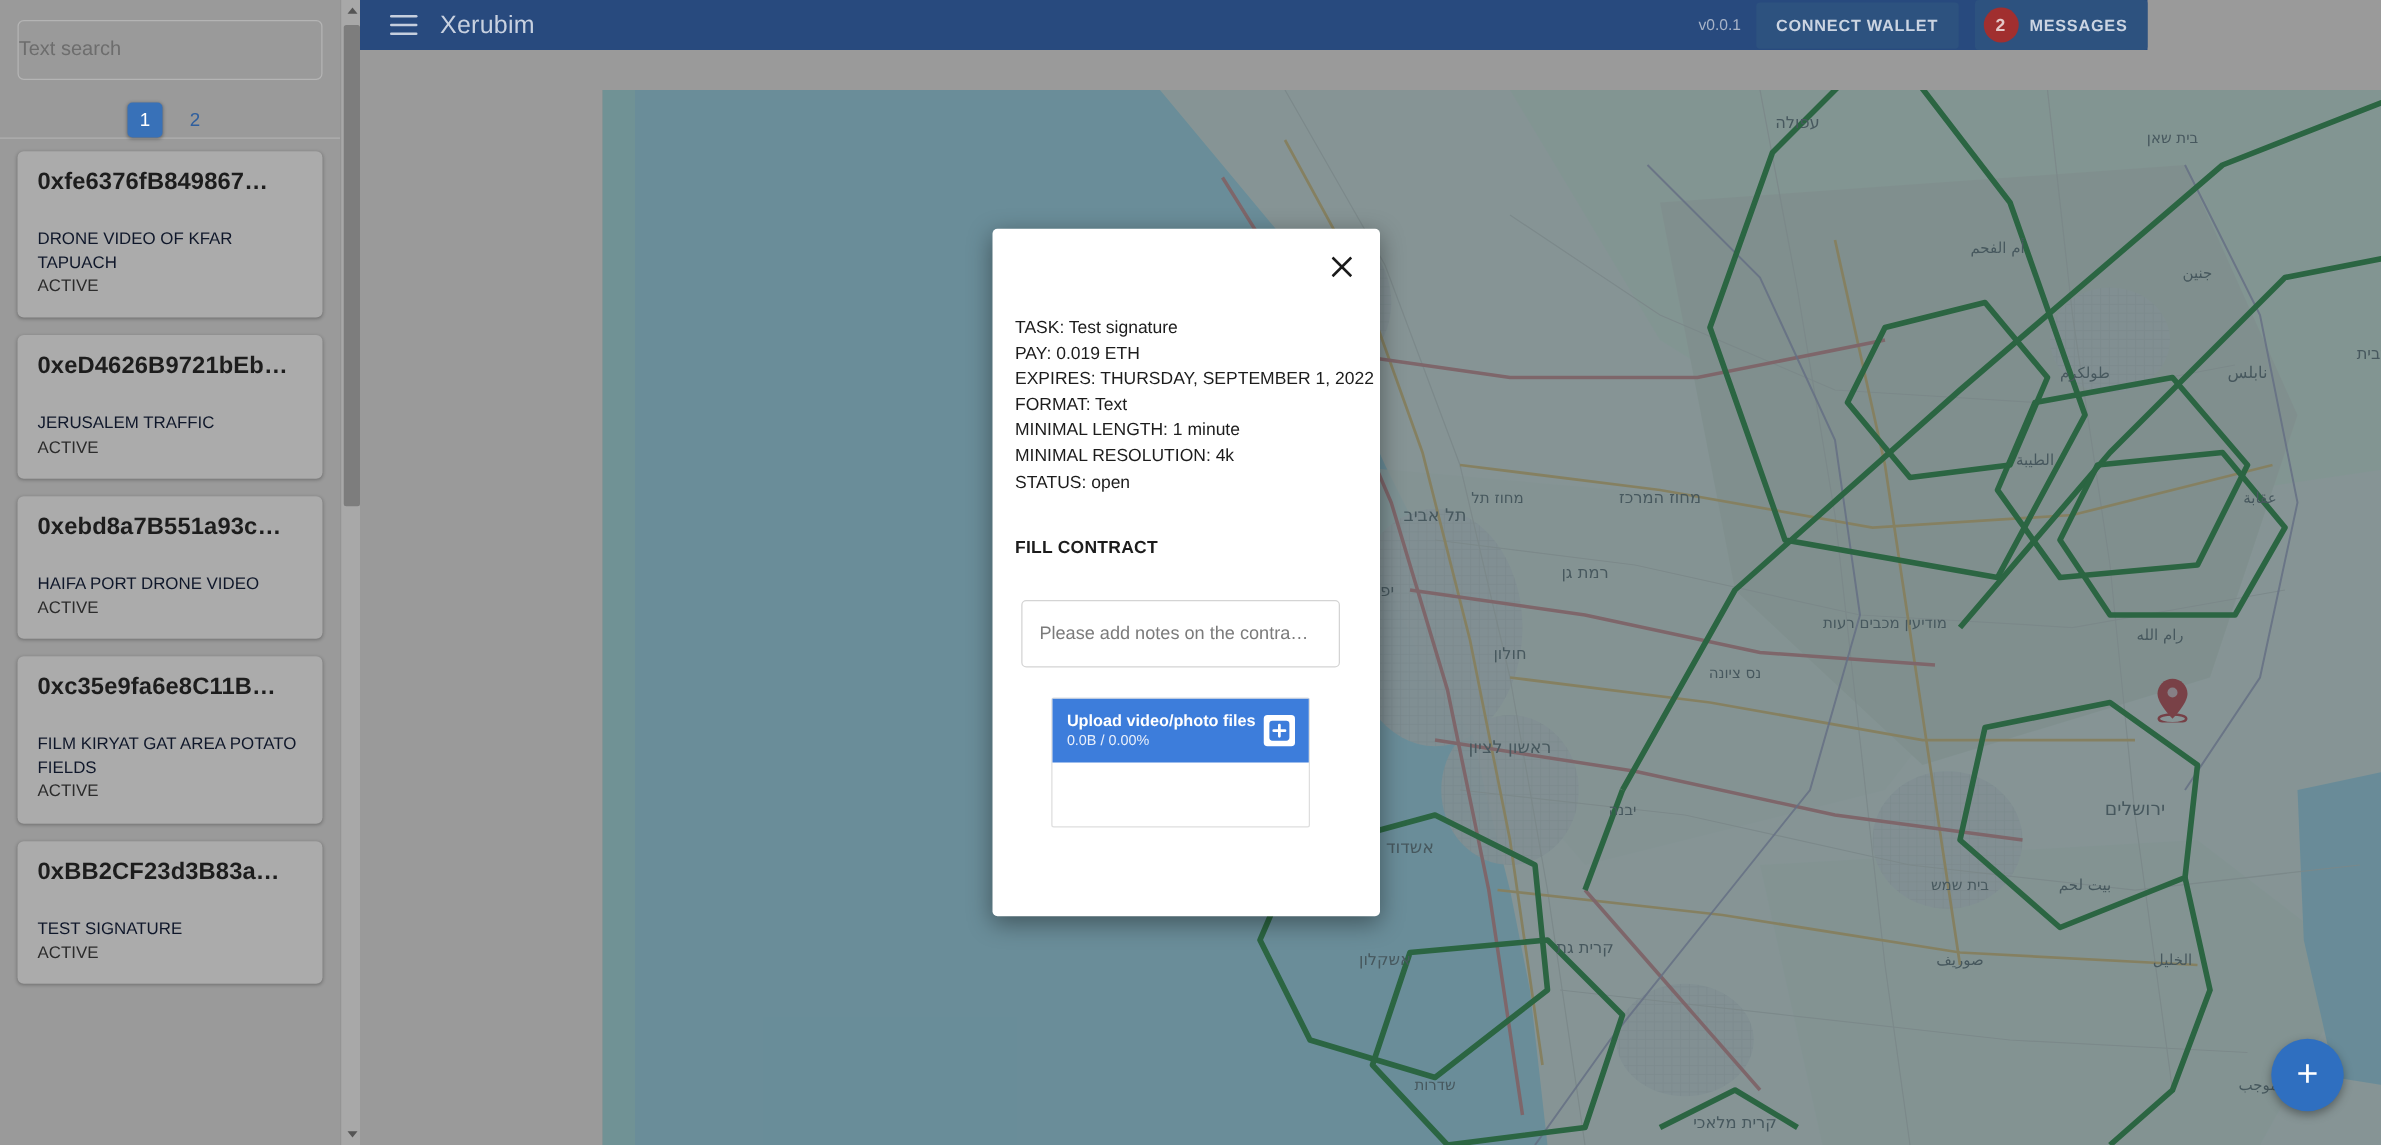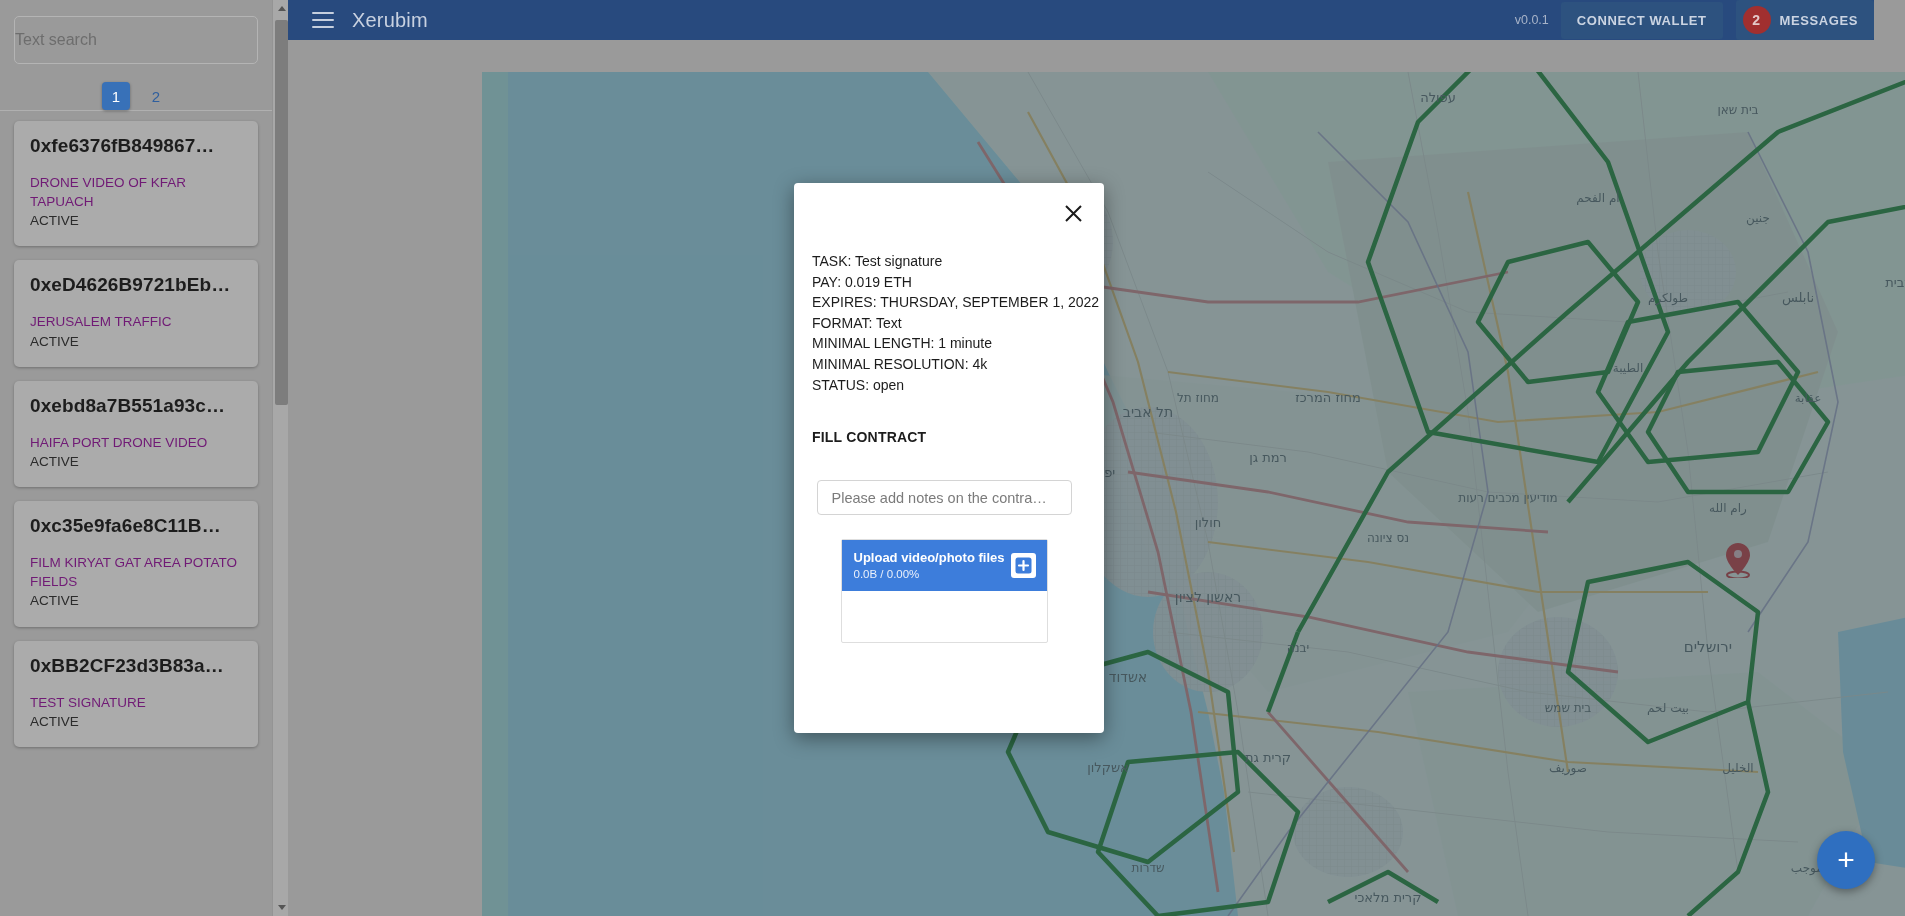--- a/index.html
+++ b/index.html
@@ -67,21 +67,21 @@
     border-radius: 5px;
     box-shadow: 0 1px 3px rgba(0,0,0,.28);
     padding: 14px 16px 16px 16px;
     margin-bottom: 14px;
   }
   .contract-addr {
     font-size: 19px; font-weight: bold; color: #1d1d1d;
     letter-spacing: .1px; margin-bottom: 16px;
     white-space: nowrap; overflow: hidden; text-overflow: ellipsis;
   }
-  .contract-desc { font-size: 13.5px; color: #701a75; line-height: 1.42; }
+  .contract-desc { font-size: 13.5px; color: #0f172a; line-height: 1.42; margin-top: 24px; }
   .contract-status { font-size: 13.5px; color: #2b2b2b; line-height: 1.42; }
 
   
   #sidebar-scrollbar {
     position: absolute; left: 272px; top: 0; width: 17px; height: 916px;
     background: #a8a8a8; border-left: 1px solid #949494;
   }
   .sb-arrow {
     position: absolute; left: 0; width: 17px; height: 17px;
     display: flex; align-items: center; justify-content: center;
@@ -95,21 +95,21 @@
   .sb-arrow.up i { border-bottom: 5px solid #555; }
   .sb-arrow.down i { border-top: 5px solid #555; }
   #sb-thumb {
     position: absolute; left: 2px; top: 20px; width: 13px; height: 385px;
     background: #7d7d7d; border-radius: 2px;
   }
 
   
   #appbar {
     position: absolute; left: 288px; top: 0;
-    width: 1586px; height: 40px;
+    width: 1430px; height: 40px;
     background: #284a7e;
     display: flex; align-items: center;
     color: #c6cfde;
   }
   #menu-icon {
     width: 22px; height: 16px; margin-left: 24px; margin-right: 18px;
     display: flex; flex-direction: column; justify-content: space-between;
     cursor: pointer;
   }
   #menu-icon span { display: block; height: 2px; background: #c6cfde; border-radius: 1px; }
@@ -193,21 +193,21 @@
   .modal-body { padding: 68px 28px 0 18px; }
   .detail-line {
     font-size: 14px; color: #1c1c1c; line-height: 20.6px;
     white-space: nowrap;
   }
   .fill-title {
     font-size: 14px; font-weight: bold; color: #1c1c1c;
     letter-spacing: .2px; margin-top: 34px;
   }
   #notes-input {
-    display: block; width: 255px; height: 35px;
+    display: block; width: 255px; height: 54px;
     margin: 35px auto 0 auto;
     border: 1px solid #d4d4d4; border-radius: 4px;
     padding: 0 14px; font-size: 14.5px;
     font-family: "Liberation Sans", sans-serif;
     color: #1c1c1c; outline: none;
   }
   #notes-input::placeholder { color: #7b7b7b; }
 
   #uploader {
     width: 207px; margin: 24px auto 0 auto;

